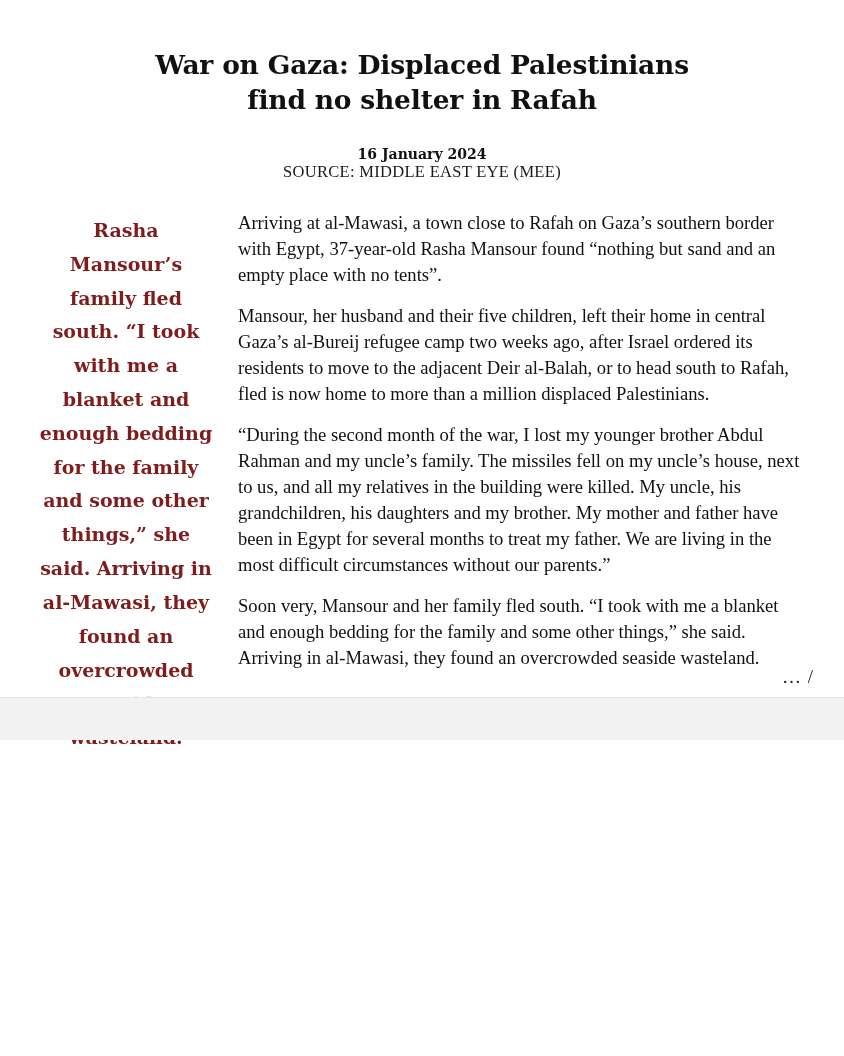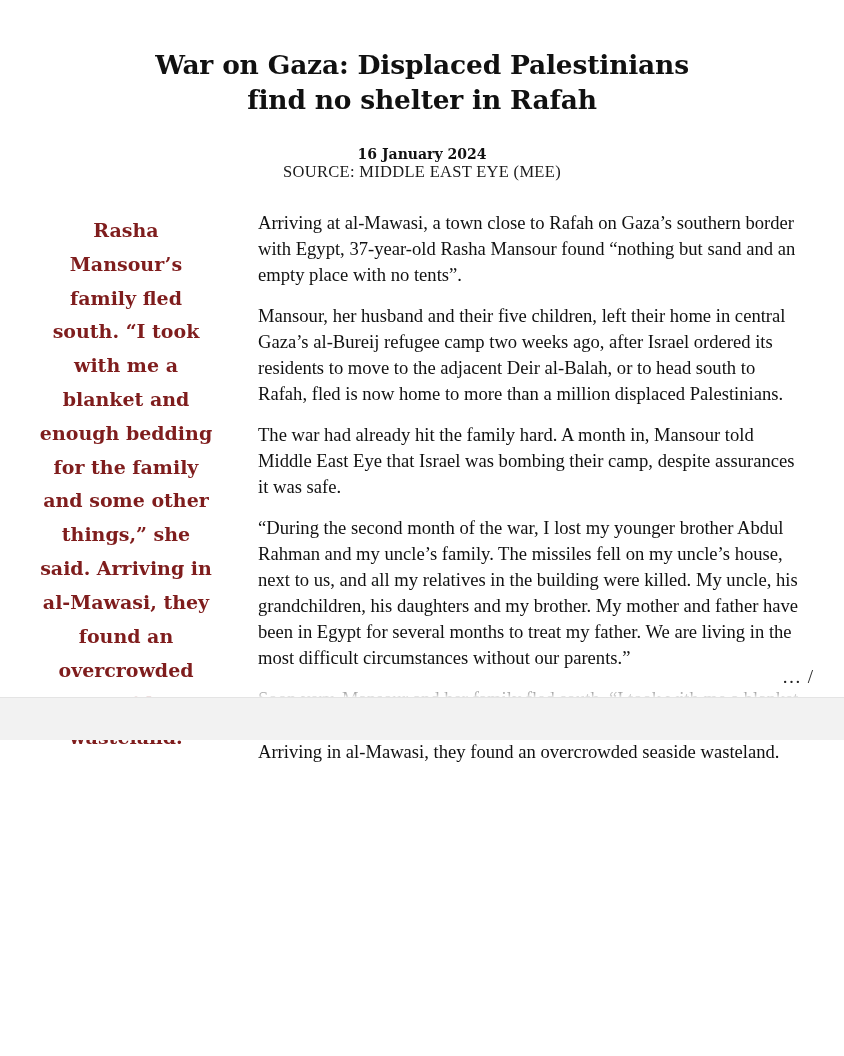--- a/index.html
+++ b/index.html
@@ -72,21 +72,20 @@
     line-height: 1.78;
     text-align: center;
     color: #7f1d1d;
     margin: 0;
     padding-top: 4px;
   }
   .article-col {
     flex: 1 1 auto;
     padding-left: 8px;
     box-sizing: border-box;
-    margin-left: 20px;
   }
   .para {
     font-family: "Liberation Serif", serif;
     font-size: 18.6px;
     line-height: 1.40;
     color: #111111;
     margin: 0 0 15px 0;
     text-align: left;
   }
   .footer-bar {
@@ -130,21 +129,20 @@
 
   <div class="body-area">
 
     <div class="pullquote-col">
       <p class="pullquote">Rasha Mansour’s family fled south. “I took with me a blanket and enough bedding for the family and some other things,” she said. Arriving in al-Mawasi, they found an overcrowded seaside wasteland.</p>
     </div>
 
     <div class="article-col">
       <p class="para">Arriving at al-Mawasi, a town close to Rafah on Gaza’s southern border with Egypt, 37-year-old Rasha Mansour found “nothing but sand and an empty place with no tents”.</p>
       <p class="para">Mansour, her husband and their five children, left their home in central Gaza’s al-Bureij refugee camp two weeks ago, after Israel ordered its residents to move to the adjacent Deir al-Balah, or to head south to Rafah, fled is now home to more than a million displaced Palestinians.</p>
-      <p class="para">The war had already hit the family hard. A month in, Mansour told Middle East Eye that Israel was bombing their camp, despite assurances it was safe.</p>
       <p class="para">“During the second month of the war, I lost my younger brother Abdul Rahman and my uncle’s family. The missiles fell on my uncle’s house, next to us, and all my relatives in the building were killed. My uncle, his grandchildren, his daughters and my brother. My mother and father have been in Egypt for several months to treat my father. We are living in the most difficult circumstances without our parents.”</p>
       <p class="para">Soon very, Mansour and her family fled south. “I took with me a blanket and enough bedding for the family and some other things,” she said. Arriving in al-Mawasi, they found an overcrowded seaside wasteland.</p>
     </div>
 
   </div>
 
   <div class="fade-mask"></div>
   <div class="footer-ellipsis">… /</div>
   <div class="footer-bar"></div>
 

